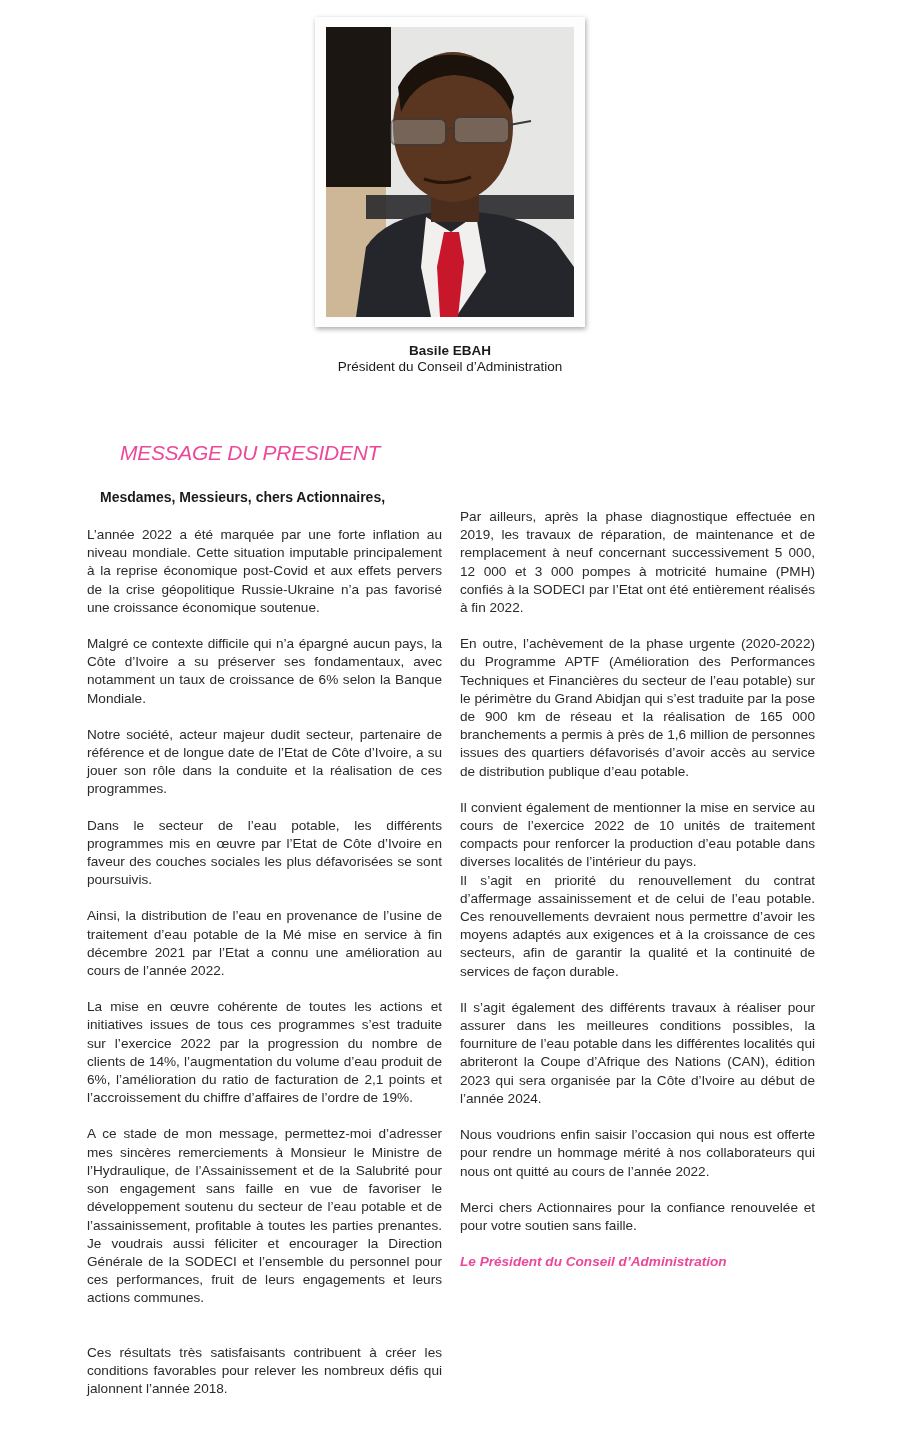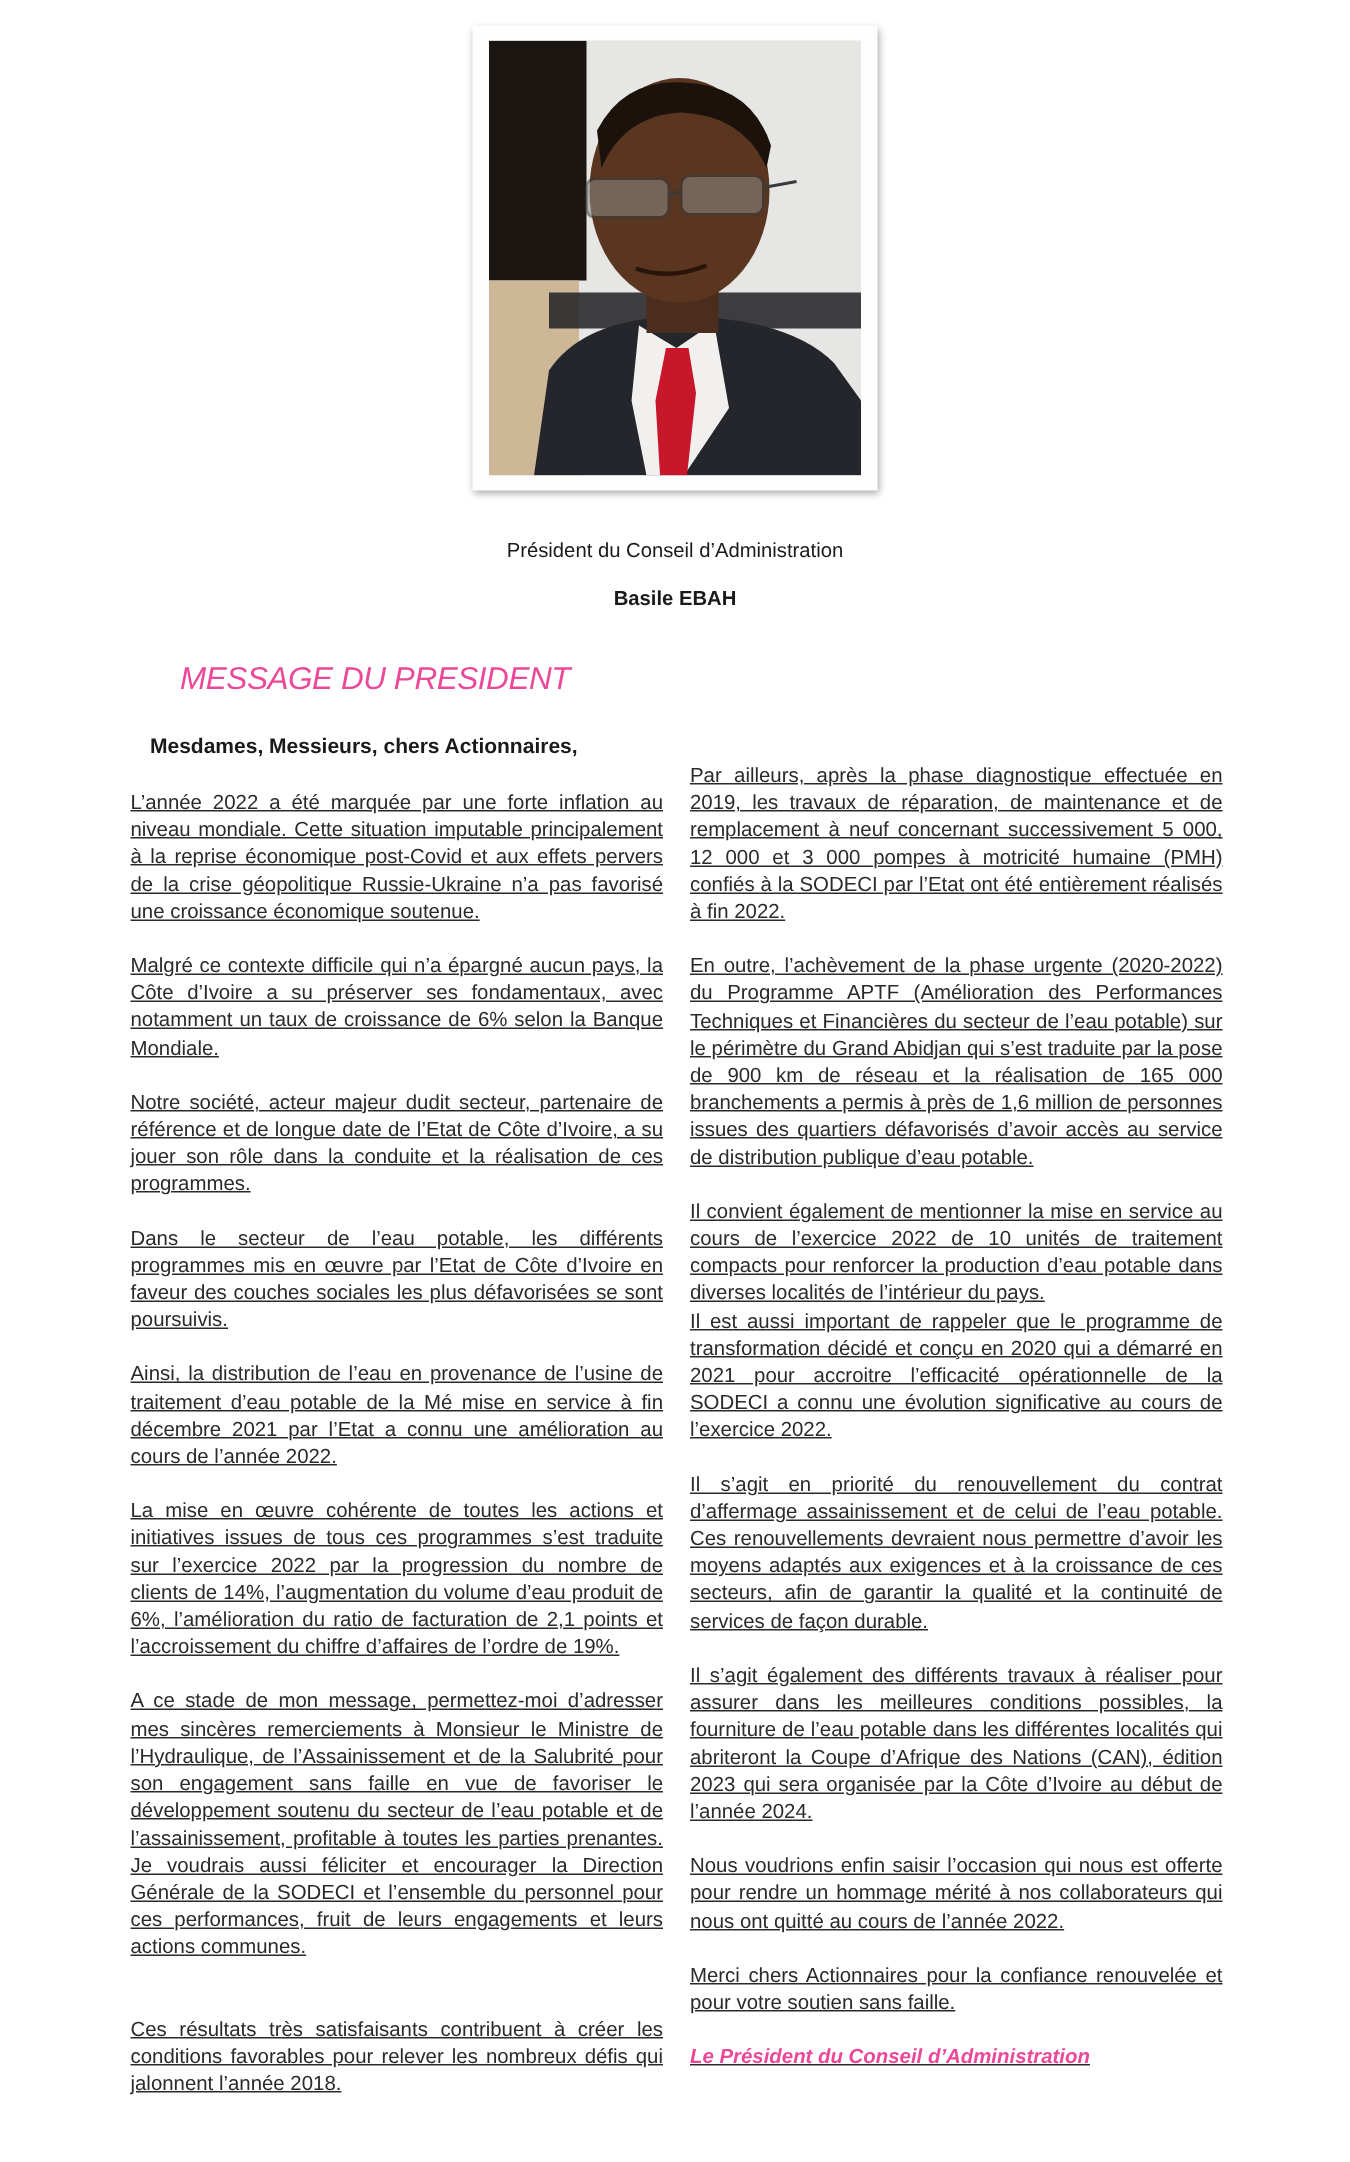--- a/index.html
+++ b/index.html
@@ -3,26 +3,26 @@
 <meta charset="utf-8">
 <style>
   html, body { margin: 0; padding: 0; background: #ffffff; }
   body { width: 900px; height: 1441px; position: relative; overflow: hidden;
          font-family: "Liberation Sans", sans-serif; color: #1a1a1a; }
   .photo-frame { position: absolute; left: 315px; top: 17px; width: 270px; height: 310px;
                  background: #fdfdfd; box-shadow: 1px 2px 5px rgba(0,0,0,0.35); }
   .photo { position: absolute; left: 11px; top: 10px; width: 248px; height: 290px;
            overflow: hidden; background: #e9e9e7; }
   .caption { position: absolute; left: 300px; width: 300px; text-align: center; font-size: 13.5px; }
-  .caption-name { top: 343px; font-weight: bold; margin-top: 48px; }
+  .caption-name { top: 343px; font-weight: bold; }
   .caption-role { top: 359px; }
   .title { position: absolute; left: 120px; top: 441px; font-size: 21px; font-style: italic;
            font-weight: normal; letter-spacing: -0.3px; margin: 0; color: #ec4899; }
   .salutation { position: absolute; left: 100px; top: 489px; font-size: 14px; font-weight: bold; margin: 0; }
-  .col { position: absolute; width: 355px; font-size: 13.6px; line-height: 18.2px; color: #2a2a2a; text-decoration: underline; }
+  .col { position: absolute; width: 355px; font-size: 13.6px; line-height: 18.2px; color: #2a2a2a; }
   .col p { margin: 0 0 18px 0; text-align: justify; }
   .col-left { left: 87px; top: 526px; }
   .col-right { left: 460px; top: 508px; }
   .col p.tight { margin-bottom: 0; }
   .signature { font-weight: bold; font-style: italic; color: #ec4899; margin-top: 4px !important; }
 </style>
 </head>
 <body>
 
 <div class="photo-frame">
@@ -61,19 +61,18 @@
   <p>Ainsi, la distribution de l’eau en provenance de l’usine de traitement d’eau potable de la Mé mise en service à fin décembre 2021 par l’Etat a connu une amélioration au cours de l’année 2022.</p>
   <p>La mise en œuvre cohérente de toutes les actions et initiatives issues de tous ces programmes s’est traduite sur l’exercice 2022 par la progression du nombre de clients de 14%, l’augmentation du volume d’eau produit de 6%, l’amélioration du ratio de facturation de 2,1 points et l’accroissement du chiffre d’affaires de l’ordre de 19%.</p>
   <p style="margin-bottom:36px">A ce stade de mon message, permettez-moi d’adresser mes sincères remerciements à Monsieur le Ministre de l’Hydraulique, de l’Assainissement et de la Salubrité pour son engagement sans faille en vue de favoriser le développement soutenu du secteur de l’eau potable et de l’assainissement, profitable à toutes les parties prenantes. Je voudrais aussi féliciter et encourager la Direction Générale de la SODECI et l’ensemble du personnel pour ces performances, fruit de leurs engagements et leurs actions communes.</p>
   <p>Ces résultats très satisfaisants contribuent à créer les conditions favorables pour relever les nombreux défis qui jalonnent l’année 2018.</p>
 </div>
 
 <div class="col col-right">
   <p>Par ailleurs, après la phase diagnostique effectuée en 2019, les travaux de réparation, de maintenance et de remplacement à neuf concernant successivement 5 000, 12 000 et 3 000 pompes à motricité humaine (PMH) confiés à la SODECI par l’Etat ont été entièrement réalisés à fin 2022.</p>
   <p>En outre, l’achèvement de la phase urgente (2020-2022) du Programme APTF (Amélioration des Performances Techniques et Financières du secteur de l’eau potable) sur le périmètre du Grand Abidjan qui s’est traduite par la pose de 900 km de réseau et la réalisation de 165 000 branchements a permis à près de 1,6 million de personnes issues des quartiers défavorisés d’avoir accès au service de distribution publique d’eau potable.</p>
   <p class="tight">Il convient également de mentionner la mise en service au cours de l’exercice 2022 de 10 unités de traitement compacts pour renforcer la production d’eau potable dans diverses localités de l’intérieur du pays.</p>
-  <p>Il est aussi important de rappeler que le programme de transformation décidé et conçu en 2020 qui a démarré en 2021 pour accroitre l’efficacité opérationnelle de la SODECI a connu une évolution significative au cours de l’exercice 2022.</p>
   <p>Il s’agit en priorité du renouvellement du contrat d’affermage assainissement et de celui de l’eau potable. Ces renouvellements devraient nous permettre d’avoir les moyens adaptés aux exigences et à la croissance de ces secteurs, afin de garantir la qualité et la continuité de services de façon durable.</p>
   <p>Il s’agit également des différents travaux à réaliser pour assurer dans les meilleures conditions possibles, la fourniture de l’eau potable dans les différentes localités qui abriteront la Coupe d’Afrique des Nations (CAN), édition 2023 qui sera organisée par la Côte d’Ivoire au début de l’année 2024.</p>
   <p>Nous voudrions enfin saisir l’occasion qui nous est offerte pour rendre un hommage mérité à nos collaborateurs qui nous ont quitté au cours de l’année 2022.</p>
   <p>Merci chers Actionnaires pour la confiance renouvelée et pour votre soutien sans faille.</p>
   <p class="signature">Le Président du Conseil d’Administration</p>
 </div>
 
 </body></html>

